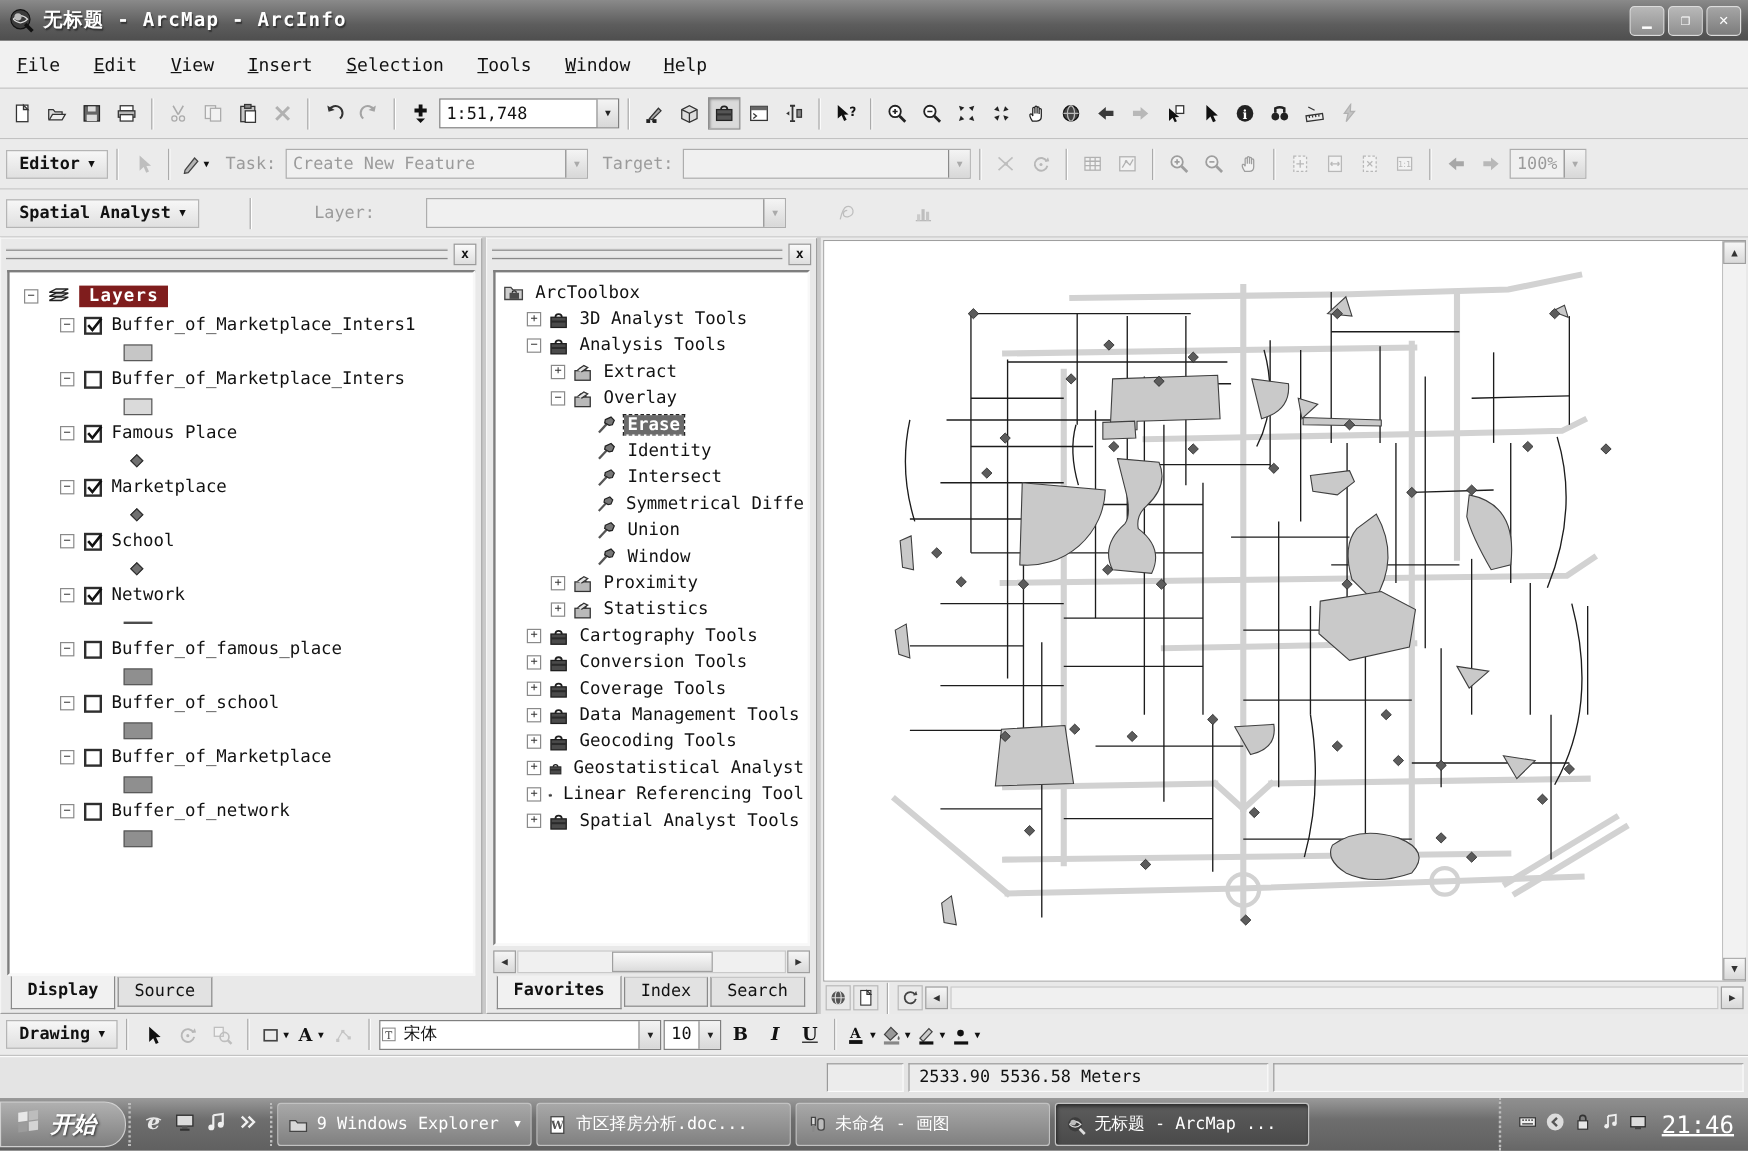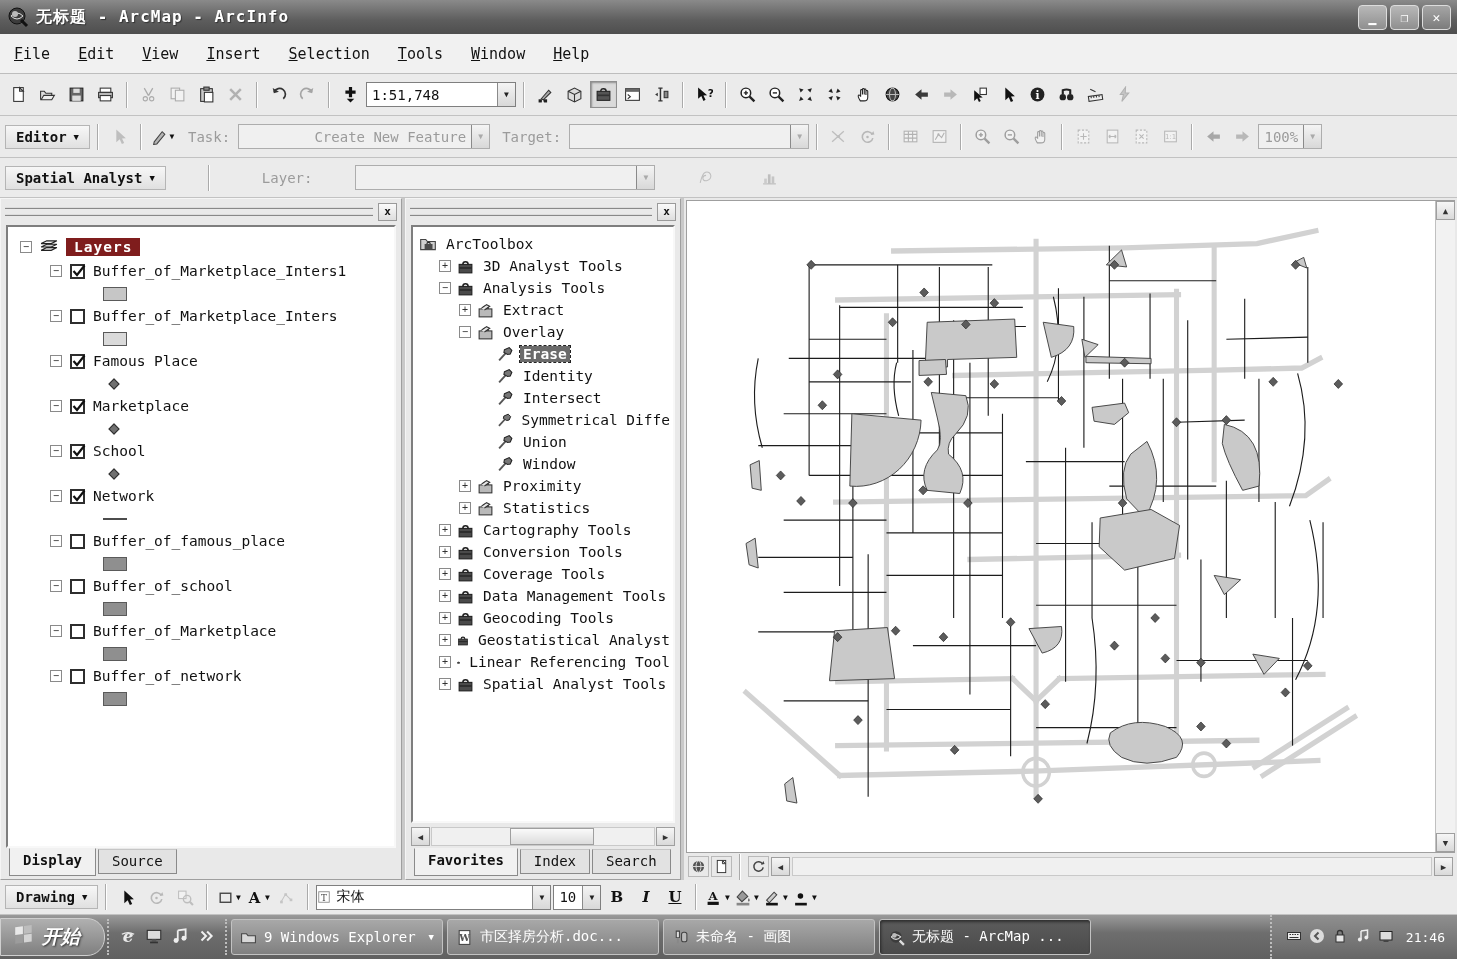--- a/index.html
+++ b/index.html
@@ -15,21 +15,21 @@
   .win-btn { width:29px; height:25px; border-radius:4px; border:1px solid #dcdcdc; background:linear-gradient(#b8b8b8,#8f8f8f); color:#fff; font-weight:bold; display:flex; align-items:center; justify-content:center; font-size:13px; }
   .win-btn.close { background:linear-gradient(#a5a5a5,#7c7c7c); }
 
   
   .menubar { height:40px; background:#f1f1f1; border-bottom:1px solid #bdbdbd; display:flex; align-items:center; gap:28px; padding:0 14px; font-size:15px; flex:0 0 auto; }
   .menu-item { display:inline-block; }
   .menu-item::first-letter { text-decoration:underline; }
 
   
   .toolbar { background:#ebebeb; border-bottom:1px solid #c2c2c2; display:flex; align-items:center; padding:0 5px; gap:2px; flex:0 0 auto; }
-  .tb1 { height:42px; } .tb2 { height:42px;text-align:right; } .tb3 { height:40px;gap:37px; } .tbd { height:35px; }
+  .tb1 { height:42px; } .tb2 { height:42px; } .tb3 { height:40px;gap:37px; } .tbd { height:35px; }
   .sep { width:0; height:26px; border-left:1px solid #aaa; border-right:1px solid #fff; margin:0 5px; }
   .tbtn { min-width:27px; height:27px; display:flex; align-items:center; justify-content:center; border:1px solid transparent; background:transparent; }
   .tbtn.pressed { border:1px solid #8f8f8f; background:#dadada; box-shadow:inset 1px 1px 2px rgba(0,0,0,.35); }
   .tbtn.disabled { opacity:.38; }
   .tbtn .caret { font-size:8px; margin-left:2px; }
   .menubtn { display:flex; align-items:center; gap:7px; padding:3px 10px; border:1px solid #b5b5b5; background:linear-gradient(#f7f7f7,#e0e0e0); font-size:14px; font-weight:bold; }
   .menubtn .caret { font-size:9px; }
   .tlabel { font-size:14px; margin:0 6px 0 10px; color:#222; }
   .tlabel.disabled { color:#9b9b9b; }
   .combo { height:25px; background:#fff; border:1px solid #7f7f7f; display:flex; align-items:center; font-size:14px; }
@@ -88,21 +88,21 @@
   .status-cell { height:24px; border:1px solid; border-color:#9a9a9a #fbfbfb #fbfbfb #9a9a9a; background:#ececec; display:flex; align-items:center; padding:0 8px; font-size:14px; }
 
   
   .taskbar { height:44px; background:linear-gradient(#9a9a9a,#6e6e6e 40%,#606060); display:flex; align-items:stretch; flex:0 0 auto; }
   .start-btn { display:flex; align-items:center; gap:7px; padding:0 24px 0 12px; margin:3px 0 3px 0; background:linear-gradient(#b0b0b0,#7f7f7f); border-radius:0 18px 18px 0; border:1px solid #cfcfcf; color:#fff; font-style:italic; font-weight:bold; font-size:19px; text-shadow:1px 1px 2px #333; }
   .quick-launch { display:flex; align-items:center; gap:8px; padding:0 10px; border-left:2px dotted #bdbdbd; border-right:2px dotted #bdbdbd; margin:4px 2px; }
   .task-btn { display:flex; align-items:center; gap:7px; width:212px; margin:4px 2px; padding:0 8px; background:linear-gradient(#a8a8a8,#808080); border:1px solid #c2c2c2; border-radius:3px; color:#fff; font-size:14px; white-space:nowrap; overflow:hidden; }
   .task-btn.active { background:linear-gradient(#5c5c5c,#4a4a4a); box-shadow:inset 1px 2px 3px rgba(0,0,0,.5); }
   .task-btn .tcaret { margin-left:auto; font-size:9px; }
   .tray { margin-left:auto; display:flex; align-items:center; gap:8px; padding:0 12px 0 14px; background:linear-gradient(#8f8f8f,#666); border-left:2px dotted #bdbdbd; color:#fff; }
-  .tray .clock { font-size:13px; color:#fff; margin-left:4px; }
+  .tray .clock { font-size:20px; color:#fff; margin-left:4px;text-decoration:underline; }
 </style>
 </head>
 <body>
 
 <div class="app">
 
   <div class="titlebar">
     <svg class="app-icon" viewBox="0 0 24 24">
       <circle cx="11" cy="11" r="8" fill="#3c3c3c" stroke="#111"></circle>
       <path d="M5 11 Q11 5 17 11 Q11 17 5 11" fill="none" stroke="#ddd"></path>
@@ -1096,20 +1096,26 @@
       </div>
       <div class="tbtn">
         <svg width="17" height="17" viewBox="0 0 16 16">
           <circle cx="7" cy="6.5" r="2.6" fill="#111"></circle>
           <rect x="2" y="13" width="11" height="2.5" fill="#111"></rect>
         </svg>
         <span class="caret">▼</span>
       </div>
     </div>
 
+  <div class="statusbar">
+    <div style="flex:1"></div>
+    <div class="status-cell" style="width:64px"></div>
+    <div class="status-cell" style="width:300px">2533.90  5536.58 Meters</div>
+    <div class="status-cell" style="width:392px"></div>
+  </div>
 
   <div class="taskbar">
     <div class="start-btn">
       <span id="start-flag"><svg width="22" height="22" viewBox="0 0 16 20">
             <g transform="skewY(-8)">
               <rect x="0" y="3" width="7" height="7" fill="#e8e8e8"></rect>
               <rect x="8" y="3" width="7" height="7" fill="#bdbdbd"></rect>
               <rect x="0" y="11" width="7" height="7" fill="#9c9c9c"></rect>
               <rect x="8" y="11" width="7" height="7" fill="#d4d4d4"></rect>
             </g>

